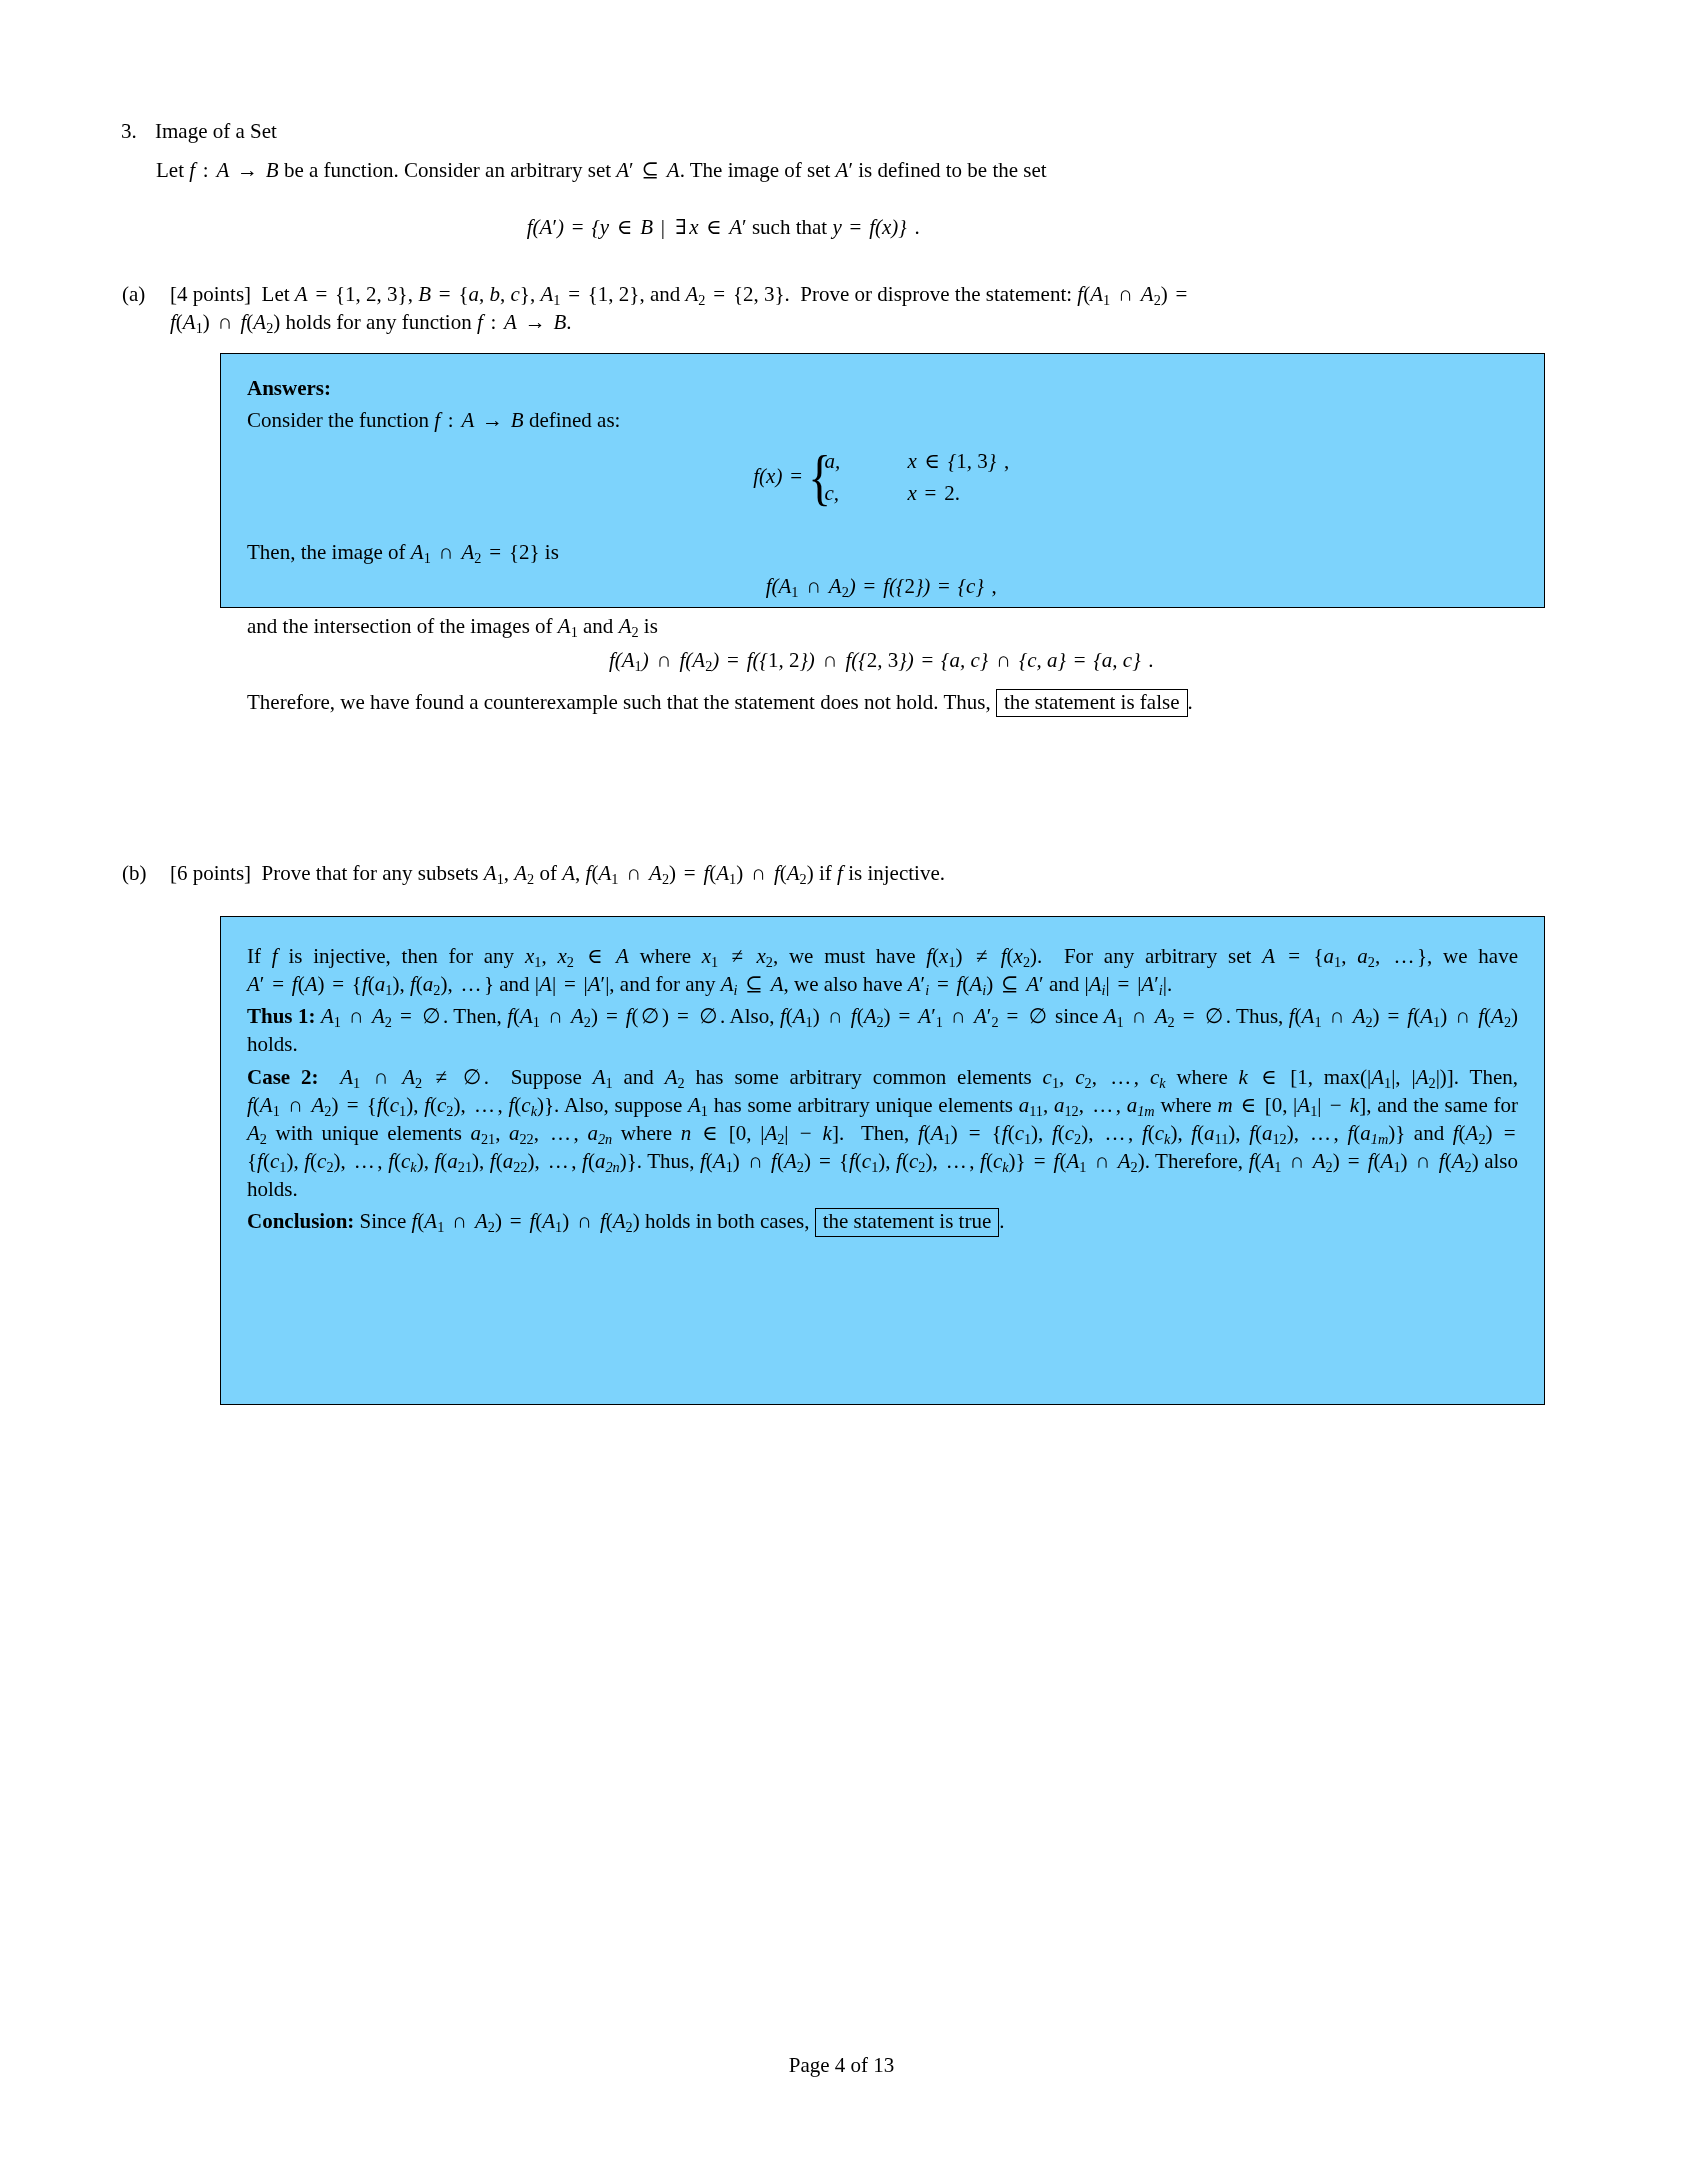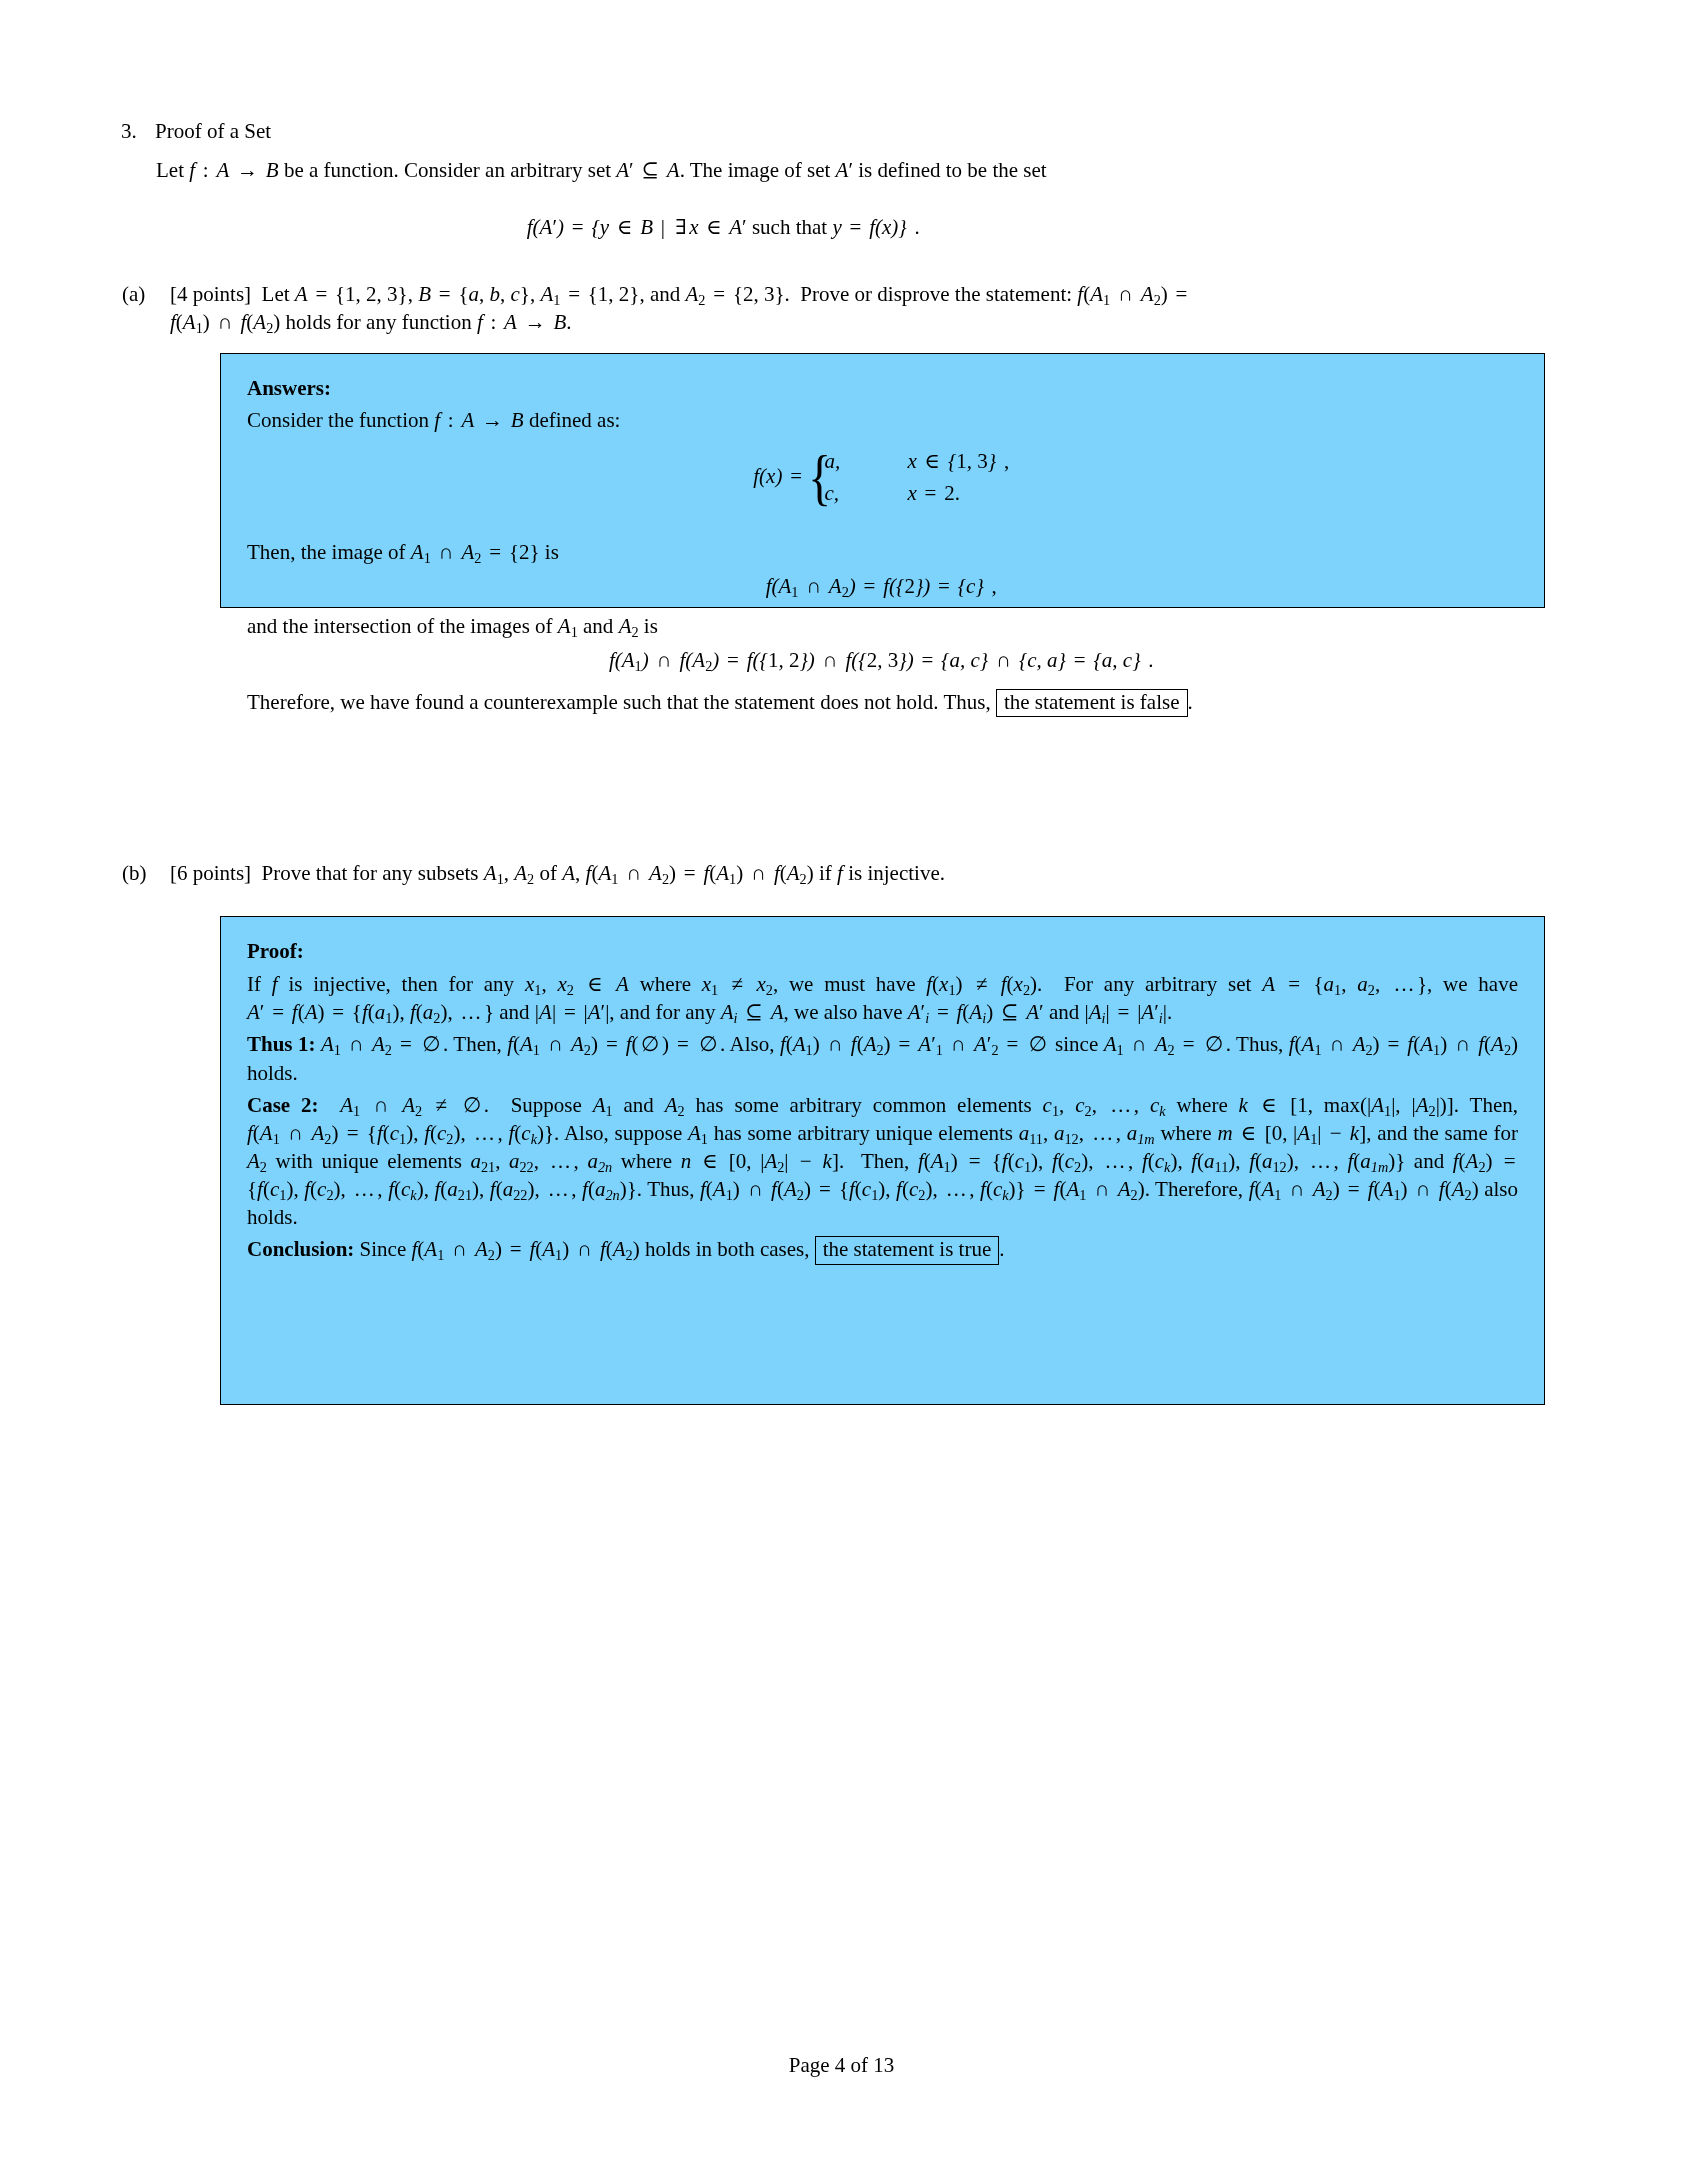--- a/index.html
+++ b/index.html
@@ -154,21 +154,21 @@
     font-size: 21px;
   }
   .nb { white-space: nowrap; }
 </style>
 </head>
 <body>
 
 <div class="page">
 
   <div class="q-number">
-    <span class="q-num-label">3.</span><span>Proof of a Set</span>
+    <span class="q-num-label">3.</span><span>Image of a Set</span>
   </div>
 
   <div class="intro">
     Let <span class="mi">f</span> <span class="op">:</span> <span class="mi">A</span> <span class="op">→</span> <span class="mi">B</span> be a function. Consider an arbitrary set <span class="mi">A</span><span class="prime">′</span> <span class="op">⊆</span> <span class="mi">A</span>. The image of set <span class="mi">A</span><span class="prime">′</span> is defined to be the set
   </div>
 
   <div class="display-eq eq-1">
     <span class="math"><span class="mi">f</span>(<span class="mi">A</span><span class="prime">′</span>) <span class="op">=</span> {<span class="mi">y</span> <span class="op">∈</span> <span class="mi">B</span> <span class="op">|</span> <span class="op">∃</span><span class="mi">x</span> <span class="op">∈</span> <span class="mi">A</span><span class="prime">′</span> <span class="mtext">such that</span> <span class="mi">y</span> <span class="op">=</span> <span class="mi">f</span>(<span class="mi">x</span>)} <span class="op">.</span></span>
   </div>
 
@@ -221,21 +221,20 @@
 
   <div class="part part-b">
     <span class="part-marker">(b)</span>
     <div class="part-body nojust">
       <span>[6 points]</span>&nbsp; Prove that for any subsets <span class="nb"><span class="mi">A</span><sub class="up">1</sub>, <span class="mi">A</span><sub class="up">2</sub></span> of <span class="mi">A</span>, <span class="nb"><span class="mi">f</span>(<span class="mi">A</span><sub class="up">1</sub> <span class="op">∩</span> <span class="mi">A</span><sub class="up">2</sub>) <span class="op">=</span> <span class="mi">f</span>(<span class="mi">A</span><sub class="up">1</sub>) <span class="op">∩</span> <span class="mi">f</span>(<span class="mi">A</span><sub class="up">2</sub>)</span> if <span class="mi">f</span> is injective.
     </div>
   </div>
 
   <div class="answerbox box-b">
     <div class="box-inner">
-      <div class="blk bold">Proof:</div>
 
       <div class="para" style="margin-top:5px">
         If <span class="mi">f</span> is injective, then for any <span class="nb"><span class="mi">x</span><sub class="up">1</sub>, <span class="mi">x</span><sub class="up">2</sub> <span class="op">∈</span> <span class="mi">A</span></span> where <span class="nb"><span class="mi">x</span><sub class="up">1</sub> <span class="op">≠</span> <span class="mi">x</span><sub class="up">2</sub></span>, we must have <span class="nb"><span class="mi">f</span>(<span class="mi">x</span><sub class="up">1</sub>) <span class="op">≠</span> <span class="mi">f</span>(<span class="mi">x</span><sub class="up">2</sub>)</span>.&nbsp; For any arbitrary set <span class="nb"><span class="mi">A</span> <span class="op">=</span> {<span class="mi">a</span><sub class="up">1</sub>, <span class="mi">a</span><sub class="up">2</sub>, <span class="op">…</span>}</span>, we have <span class="nb"><span class="mi">A</span><span class="prime">′</span> <span class="op">=</span> <span class="mi">f</span>(<span class="mi">A</span>) <span class="op">=</span> {<span class="mi">f</span>(<span class="mi">a</span><sub class="up">1</sub>), <span class="mi">f</span>(<span class="mi">a</span><sub class="up">2</sub>), <span class="op">…</span>}</span> and <span class="nb">|<span class="mi">A</span>| <span class="op">=</span> |<span class="mi">A</span><span class="prime">′</span>|</span>, and for any <span class="nb"><span class="mi">A</span><sub>i</sub> <span class="op">⊆</span> <span class="mi">A</span></span>, we also have <span class="nb"><span class="mi">A</span><span class="prime">′</span><sub>i</sub> <span class="op">=</span> <span class="mi">f</span>(<span class="mi">A</span><sub>i</sub>) <span class="op">⊆</span> <span class="mi">A</span><span class="prime">′</span></span> and <span class="nb">|<span class="mi">A</span><sub>i</sub>| <span class="op">=</span> |<span class="mi">A</span><span class="prime">′</span><sub>i</sub>|.</span>
       </div>
 
       <div class="para" style="margin-top:4px">
         <span class="bold">Thus 1:</span>
         <span class="nb"><span class="mi">A</span><sub class="up">1</sub> <span class="op">∩</span> <span class="mi">A</span><sub class="up">2</sub> <span class="op">=</span> <span class="op">∅</span>.</span> Then, <span class="nb"><span class="mi">f</span>(<span class="mi">A</span><sub class="up">1</sub> <span class="op">∩</span> <span class="mi">A</span><sub class="up">2</sub>) <span class="op">=</span> <span class="mi">f</span>(<span class="op">∅</span>) <span class="op">=</span> <span class="op">∅</span>.</span> Also, <span class="nb"><span class="mi">f</span>(<span class="mi">A</span><sub class="up">1</sub>) <span class="op">∩</span> <span class="mi">f</span>(<span class="mi">A</span><sub class="up">2</sub>) <span class="op">=</span> <span class="mi">A</span><span class="prime">′</span><sub class="up">1</sub> <span class="op">∩</span> <span class="mi">A</span><span class="prime">′</span><sub class="up">2</sub> <span class="op">=</span> <span class="op">∅</span></span> since <span class="nb"><span class="mi">A</span><sub class="up">1</sub> <span class="op">∩</span> <span class="mi">A</span><sub class="up">2</sub> <span class="op">=</span> <span class="op">∅</span>.</span> Thus, <span class="nb"><span class="mi">f</span>(<span class="mi">A</span><sub class="up">1</sub> <span class="op">∩</span> <span class="mi">A</span><sub class="up">2</sub>) <span class="op">=</span> <span class="mi">f</span>(<span class="mi">A</span><sub class="up">1</sub>) <span class="op">∩</span> <span class="mi">f</span>(<span class="mi">A</span><sub class="up">2</sub>)</span> holds.
       </div>
 

